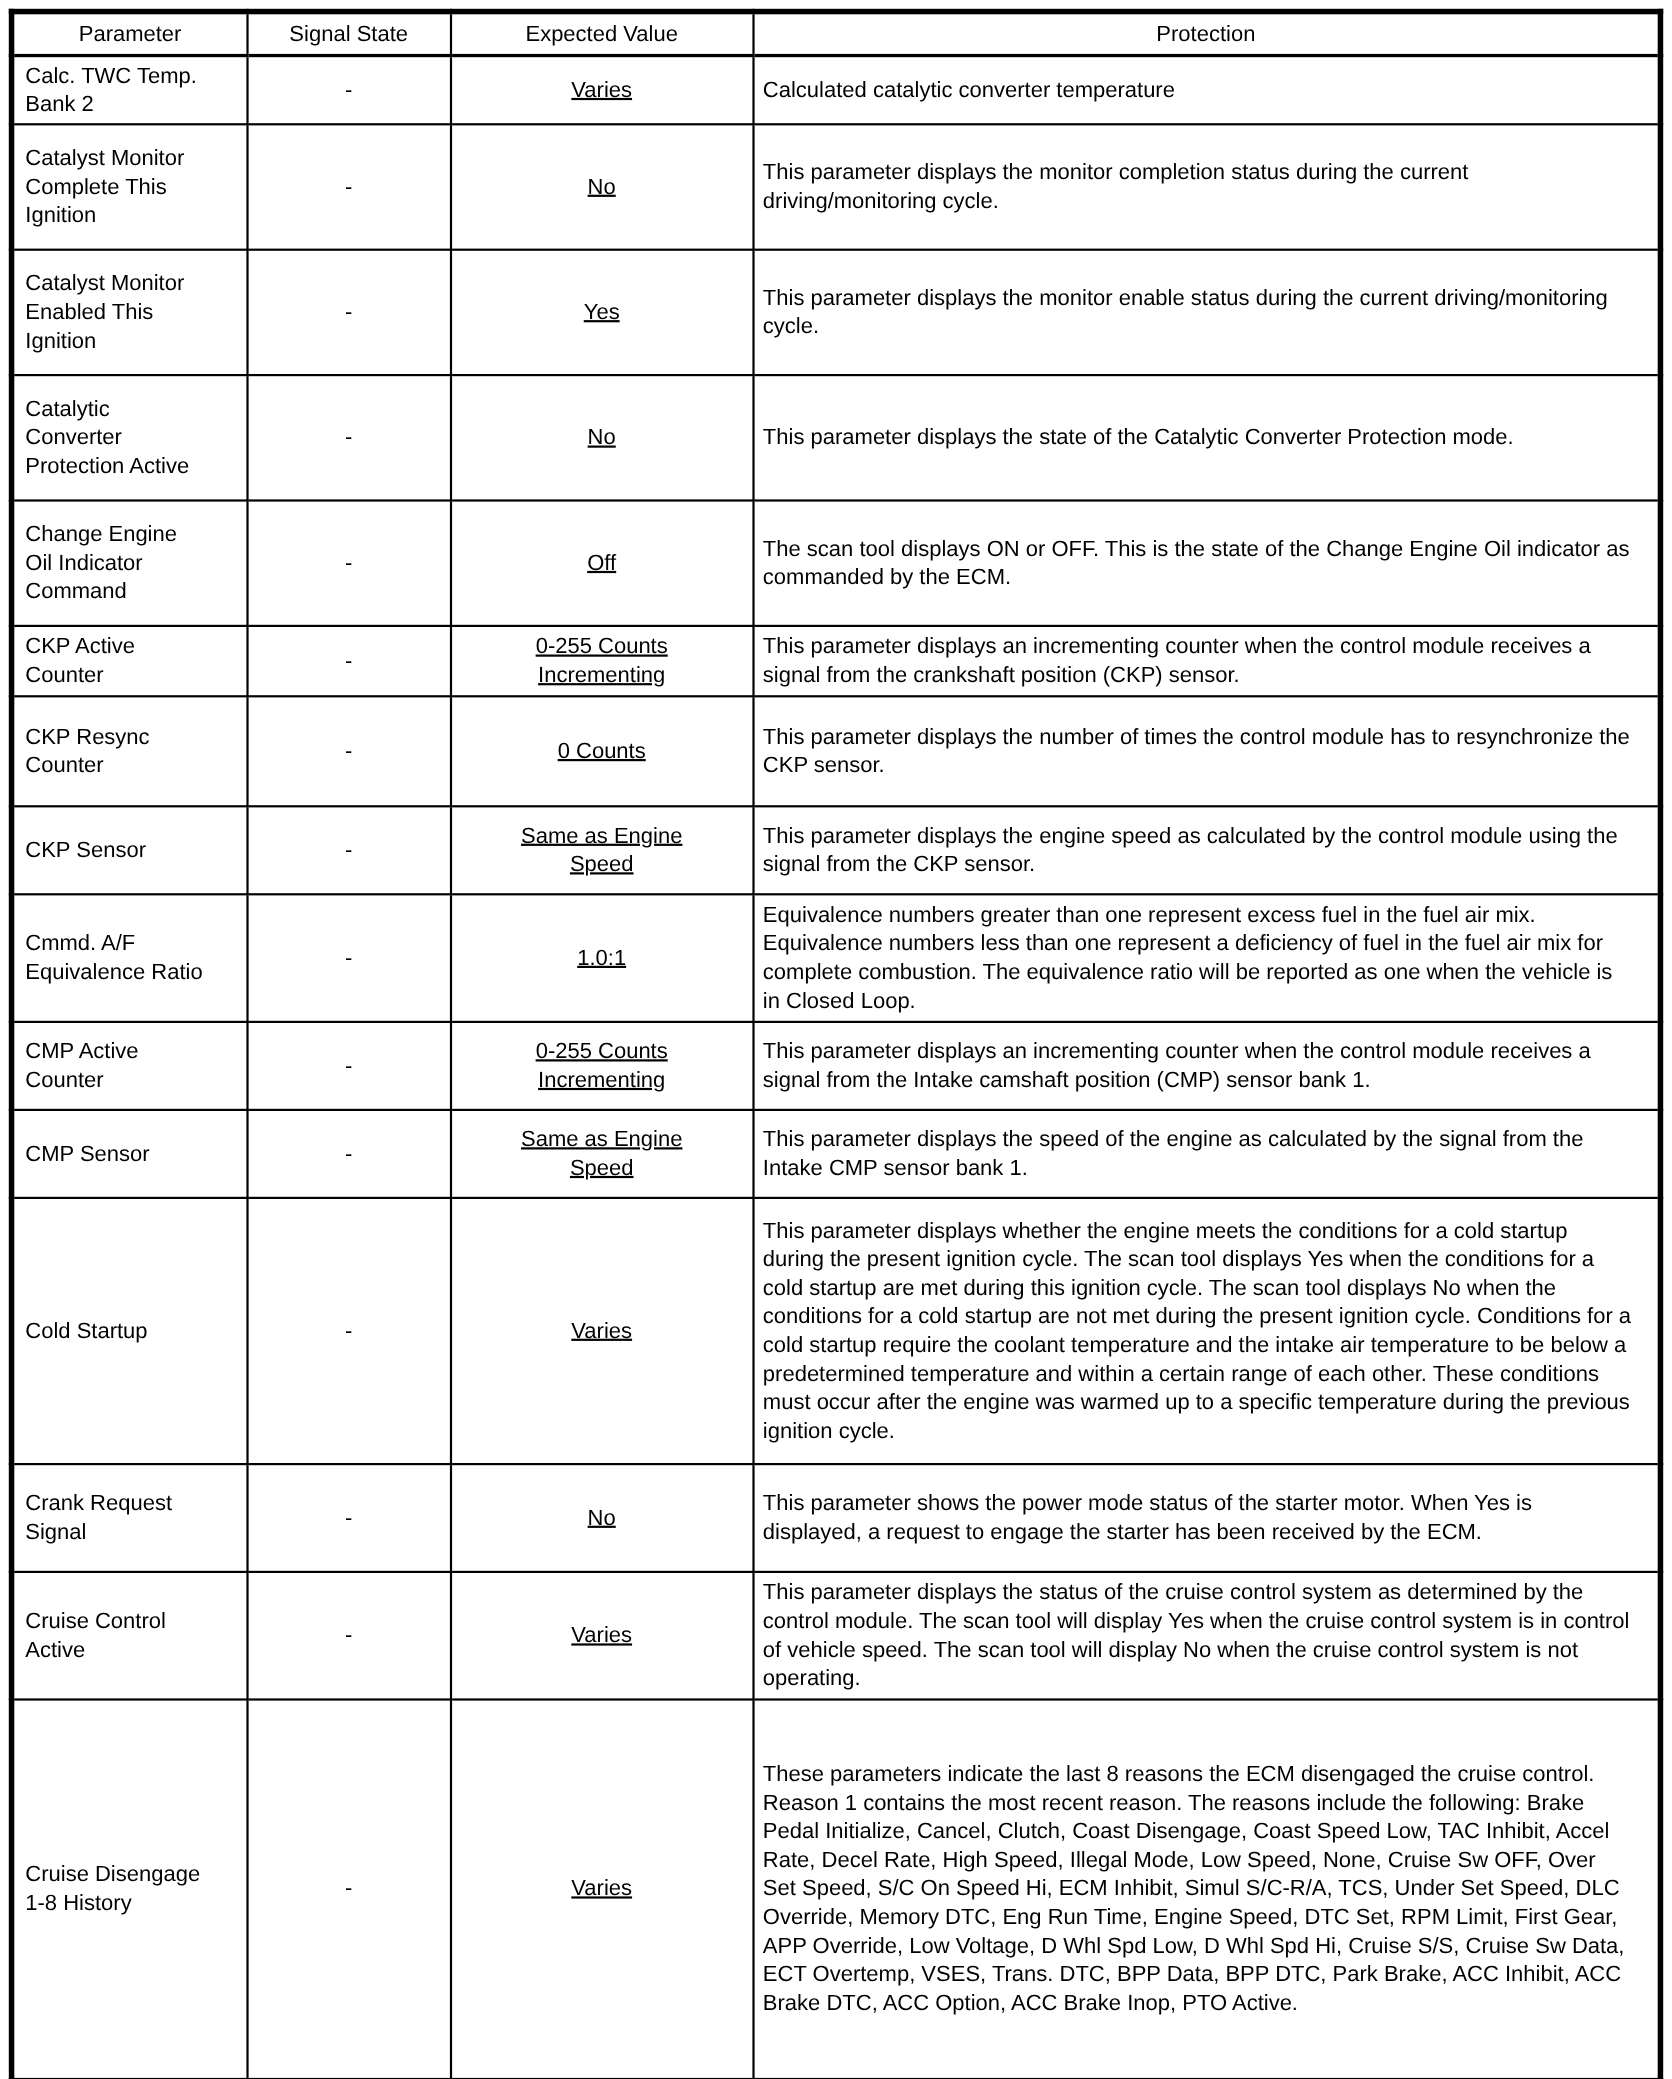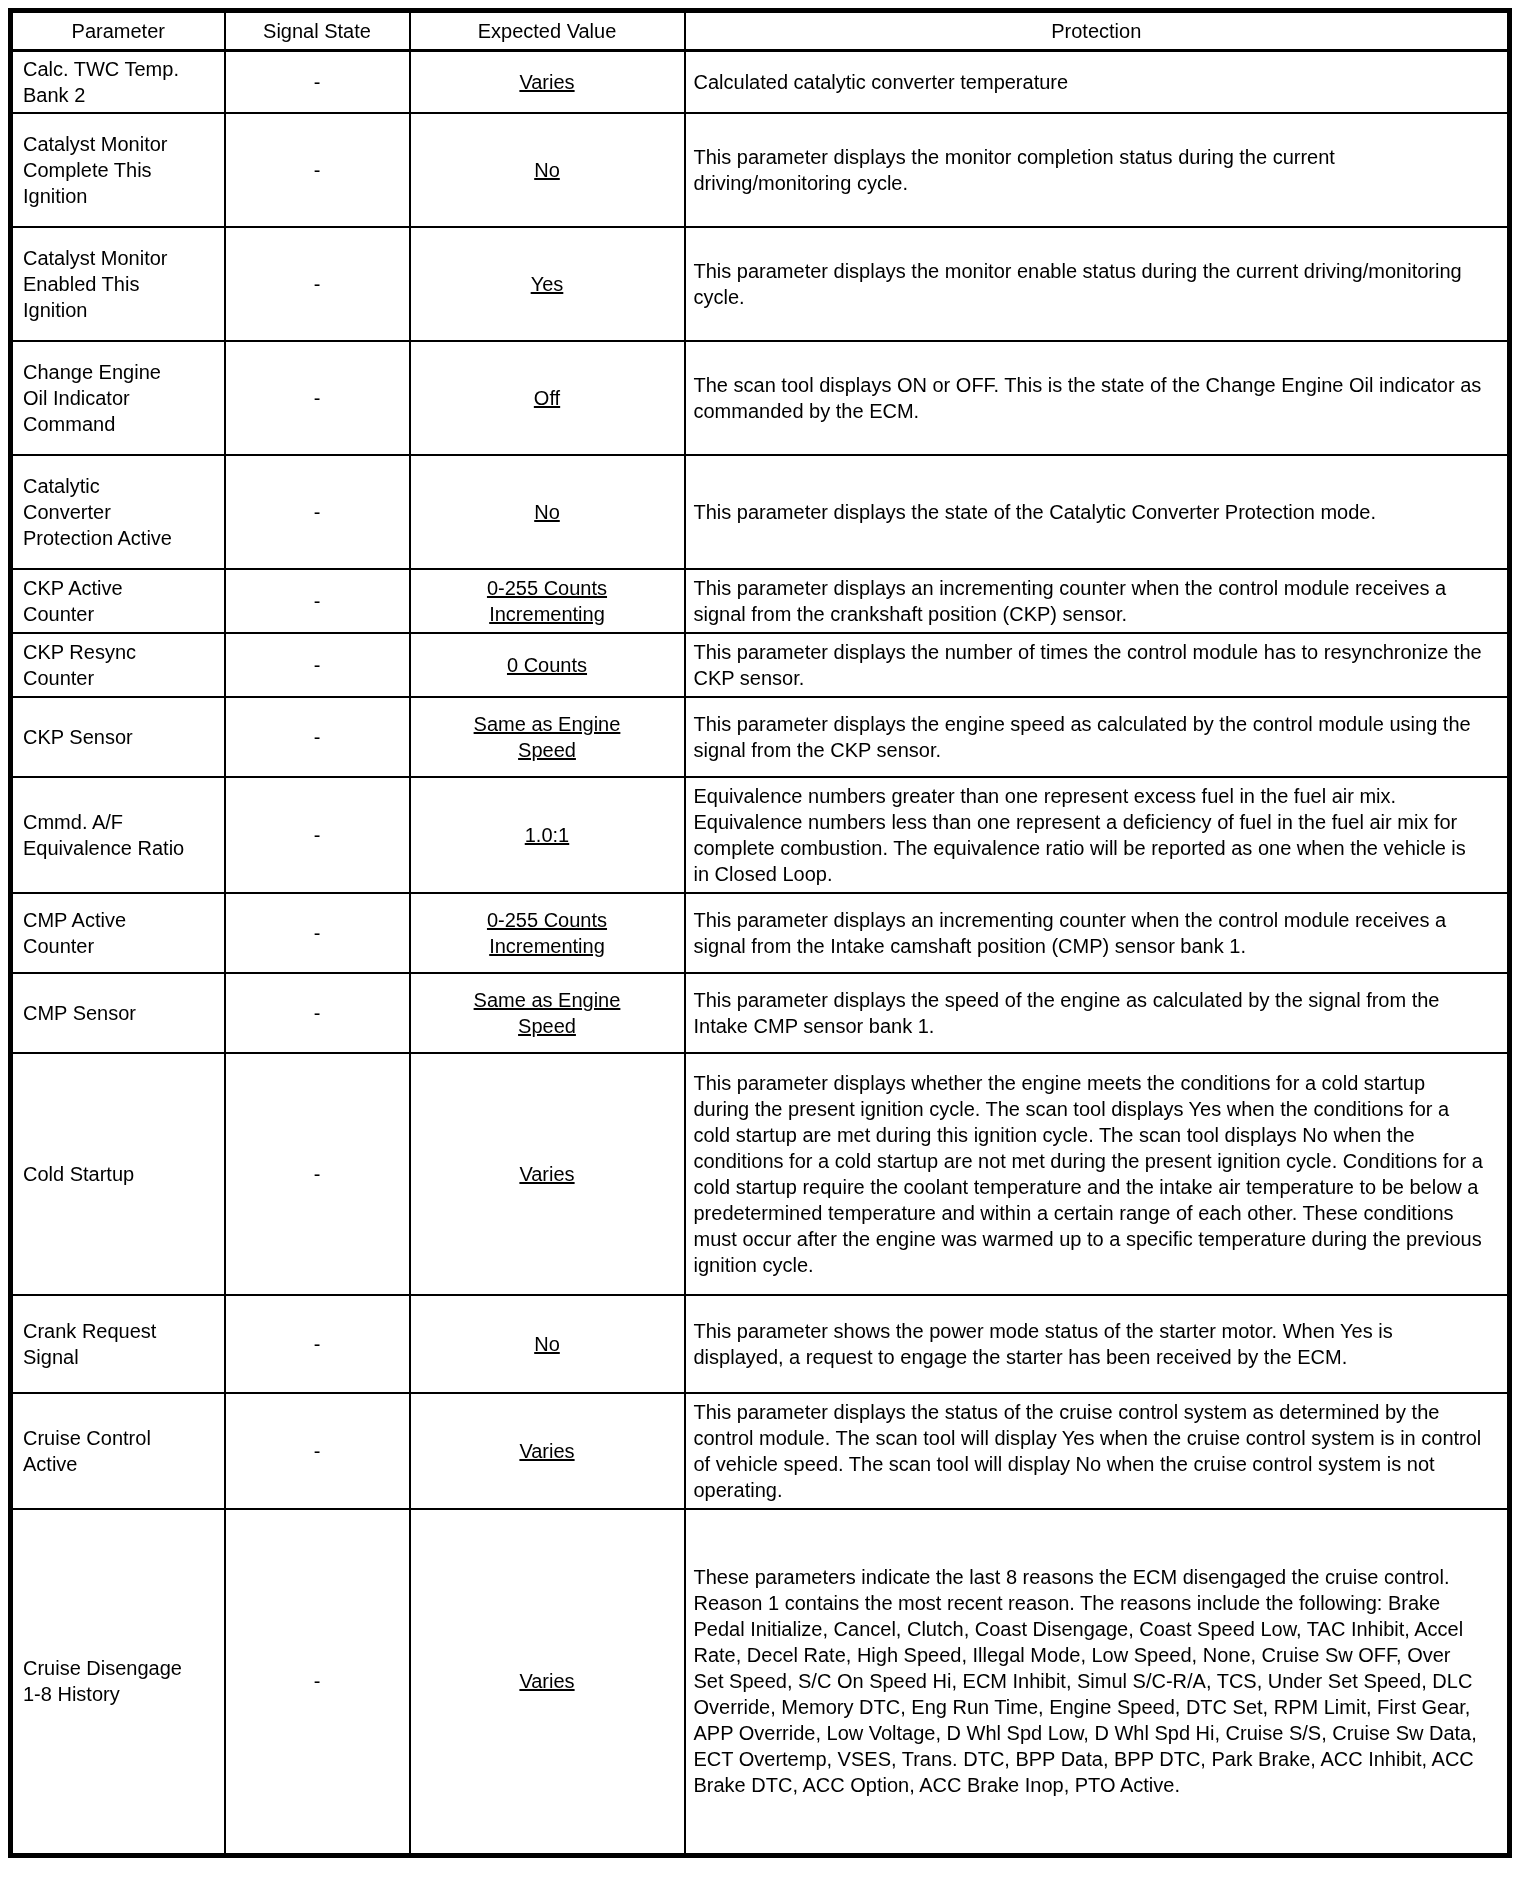--- a/index.html
+++ b/index.html
@@ -99,44 +99,44 @@
       </tr>
       <tr style="height:114px">
         <td class="param">Catalyst Monitor
 Enabled This
 Ignition</td>
         <td class="state">-</td>
         <td class="expected">Yes</td>
         <td class="desc">This parameter displays the monitor enable status during the current driving/monitoring cycle.</td>
       </tr>
       <tr style="height:114px">
+        <td class="param">Catalytic
+Converter
+Protection Active</td>
+        <td class="state">-</td>
+        <td class="expected">No</td>
+        <td class="desc">This parameter displays the state of the Catalytic Converter Protection mode.</td>
+      </tr>
+      <tr style="height:114px">
         <td class="param">Change Engine
 Oil Indicator
 Command</td>
         <td class="state">-</td>
         <td class="expected">Off</td>
         <td class="desc">The scan tool displays ON or OFF. This is the state of the Change Engine Oil indicator as commanded by the ECM.</td>
-      </tr>
-      <tr style="height:114px">
-        <td class="param">Catalytic
-Converter
-Protection Active</td>
-        <td class="state">-</td>
-        <td class="expected">No</td>
-        <td class="desc">This parameter displays the state of the Catalytic Converter Protection mode.</td>
       </tr>
       <tr style="height:64px">
         <td class="param">CKP Active
 Counter</td>
         <td class="state">-</td>
         <td class="expected">0-255 Counts
 Incrementing</td>
         <td class="desc">This parameter displays an incrementing counter when the control module receives a signal from the crankshaft position (CKP) sensor.</td>
       </tr>
-      <tr style="height:64px">
+      <tr style="height:100px">
         <td class="param">CKP Resync
 Counter</td>
         <td class="state">-</td>
         <td class="expected">0 Counts</td>
         <td class="desc">This parameter displays the number of times the control module has to resynchronize the CKP sensor.</td>
       </tr>
       <tr style="height:80px">
         <td class="param">CKP Sensor</td>
         <td class="state">-</td>
         <td class="expected">Same as Engine

